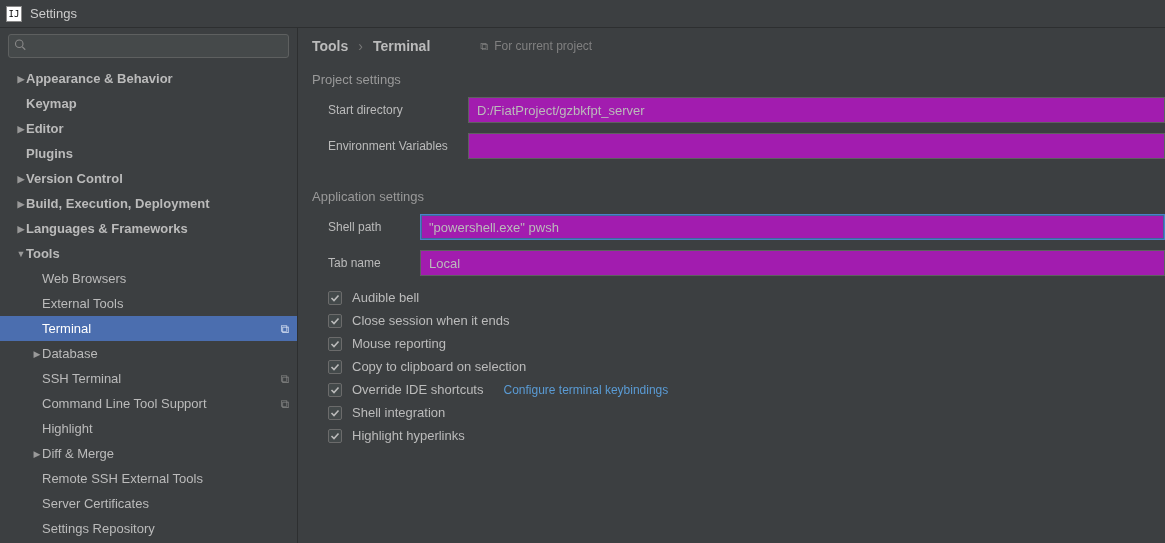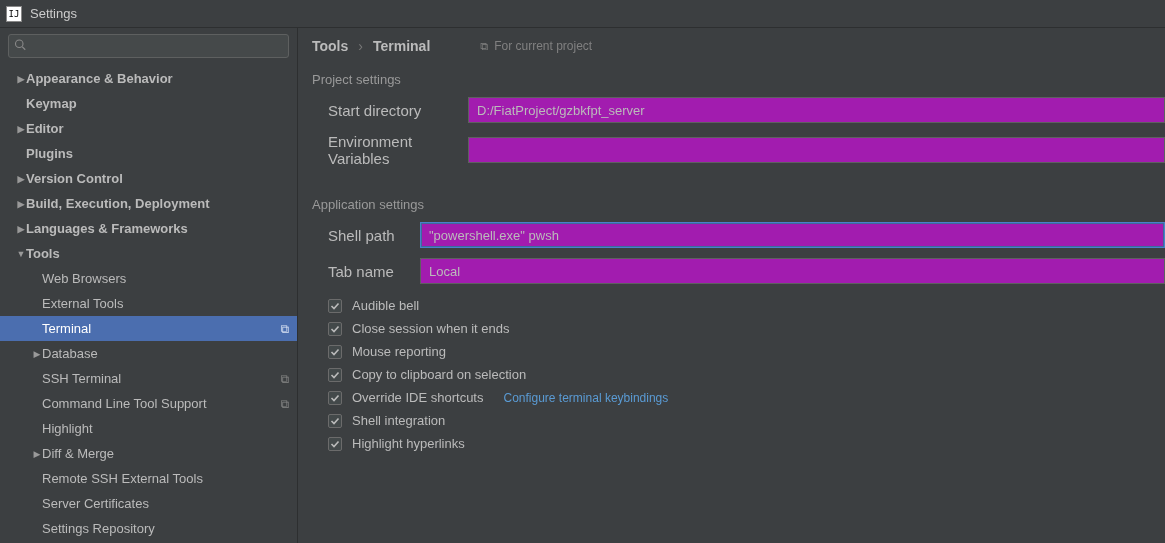--- a/index.html
+++ b/index.html
@@ -127,21 +127,21 @@
   }
   .form-row {
     display: flex;
     align-items: center;
     margin-bottom: 10px;
   }
   .form-label {
     width: 156px;
     padding-left: 16px;
     color: #bbb;
-    font-size: 15px;
+    font-size: 12px;
   }
   .form-input {
     flex: 1;
     background: #a21caf;
     border: 1px solid #5e6060;
     color: #bbb;
     font-size: 13px;
     padding: 4px 8px;
     height: 26px;
     outline: none;

